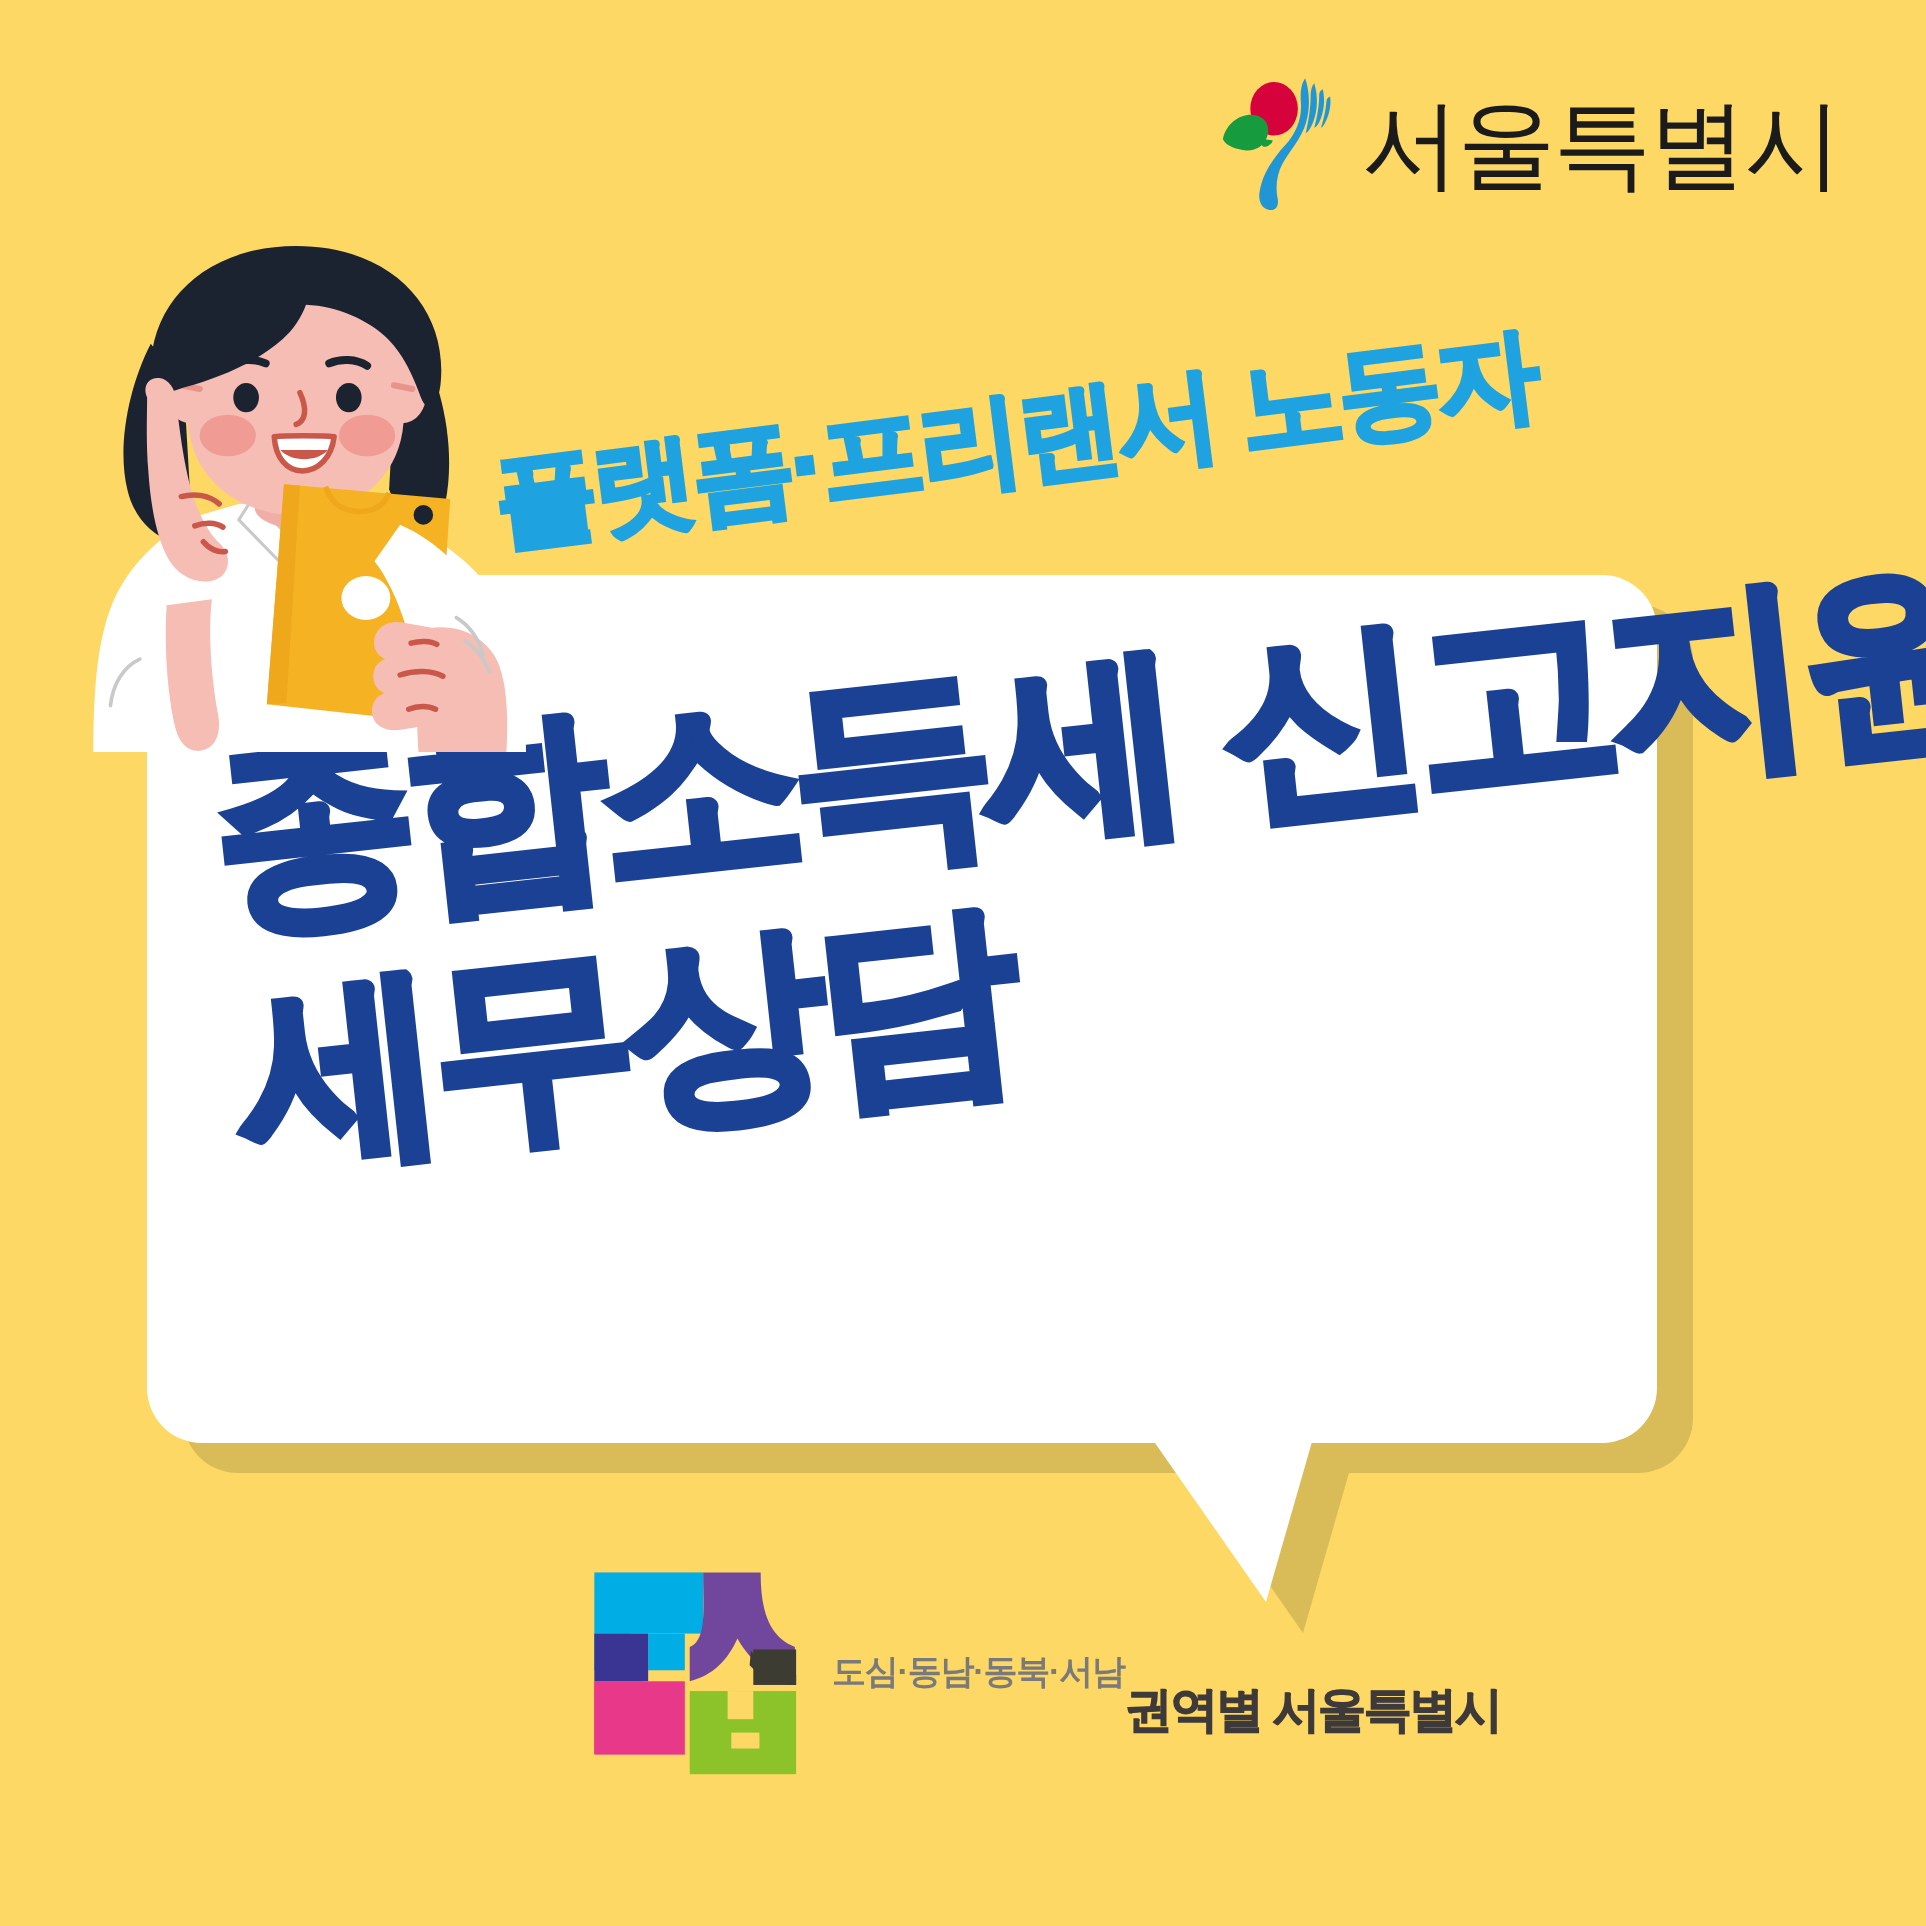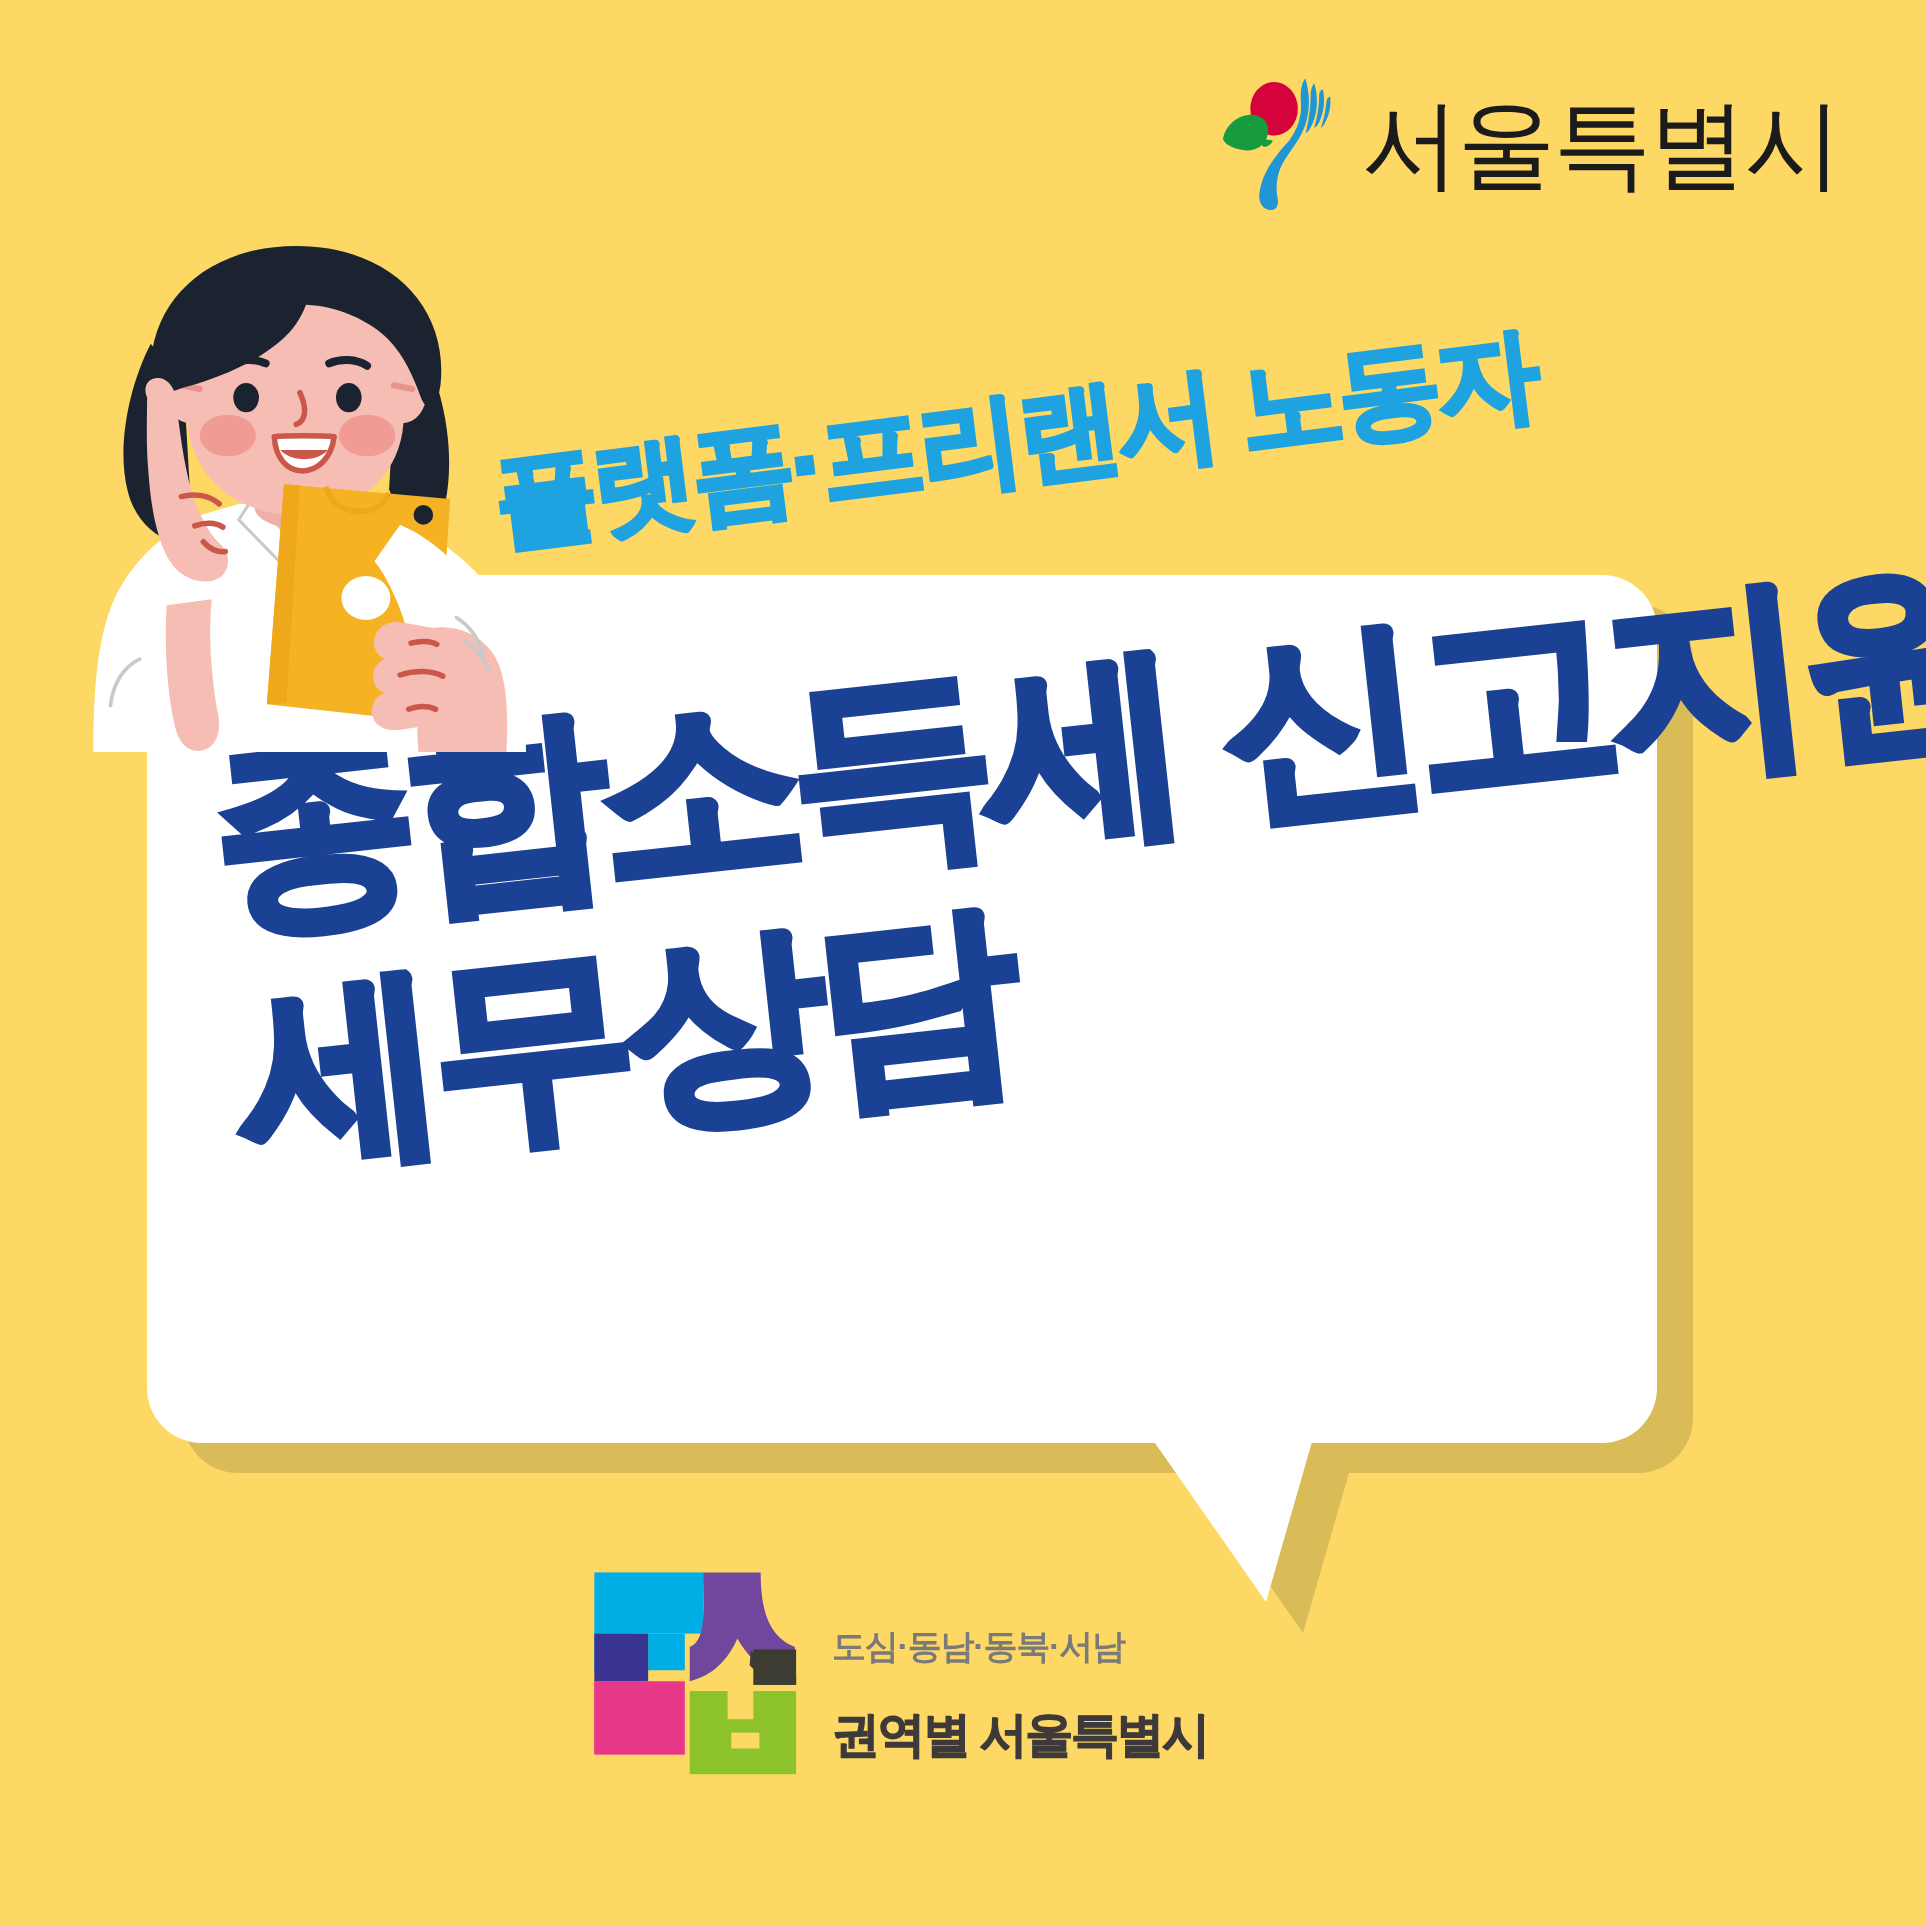--- a/index.html
+++ b/index.html
@@ -141,21 +141,21 @@
     z-index: 7;
   }
   .center-logo-mark {
     width: 214px;
     height: 257px;
     display: block;
     flex: none;
   }
   .center-logo-text {
     display: flex;
-    flex-direction: column;
+    flex-direction: row;
     justify-content: center;
   }
   .clt-eyebrow {
     font-size: 34px;
     font-weight: 700;
     color: #7A7A7A;
     letter-spacing: -1.2px;
     line-height: 1.25;
     white-space: nowrap;
     margin-bottom: 7.3px;

